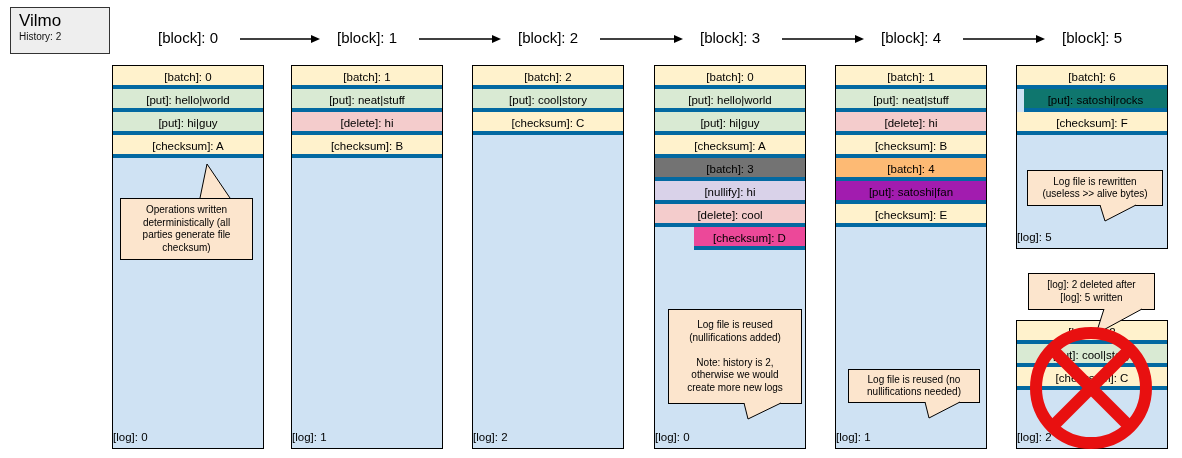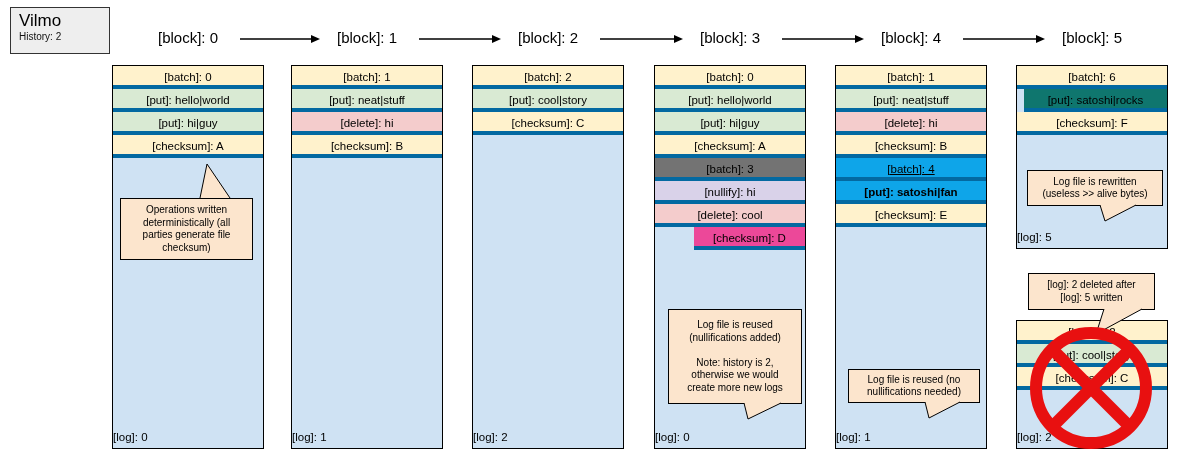--- a/index.html
+++ b/index.html
@@ -82,22 +82,22 @@
       <div class="op-row" style="background: rgb(244, 204, 204);">[delete]: cool</div>
       <div class="op-row" style="background: #ec4899; margin-left: 39px;">[checksum]: D</div>
       <div class="log-label">[log]: 0</div>
     </div>
     <div class="block-label" style="left: 841px;">[block]: 4</div>
     <div class="block-box" style="left: 835px; top: 65px; width: 152px; height: 384px;">
       <div class="op-row" style="background: rgb(255, 242, 204);">[batch]: 1</div>
       <div class="op-row" style="background: rgb(217, 234, 211);">[put]: neat|stuff</div>
       <div class="op-row" style="background: rgb(244, 204, 204);">[delete]: hi</div>
       <div class="op-row" style="background: rgb(255, 242, 204);">[checksum]: B</div>
-      <div class="op-row" style="background: #0ea5e9; text-decoration: underline;">[batch]: 4</div>
-      <div class="op-row" style="background: #0ea5e9; font-weight: bold;">[put]: satoshi|fan</div>
+      <div class="op-row" style="background: #fdba74;">[batch]: 4</div>
+      <div class="op-row" style="background: #a21caf;">[put]: satoshi|fan</div>
       <div class="op-row" style="background: rgb(255, 242, 204);">[checksum]: E</div>
       <div class="log-label">[log]: 1</div>
     </div>
     <div class="block-label" style="left: 1022px;">[block]: 5</div>
     <div class="block-box" style="left: 1016px; top: 65px; width: 152px; height: 184px;">
       <div class="op-row" style="background: rgb(255, 242, 204);">[batch]: 6</div>
       <div class="op-row" style="background: #0f766e; margin-left: 7px;">[put]: satoshi|rocks</div>
       <div class="op-row" style="background: rgb(255, 242, 204);">[checksum]: F</div>
       <div class="log-label">[log]: 5</div>
     </div>

